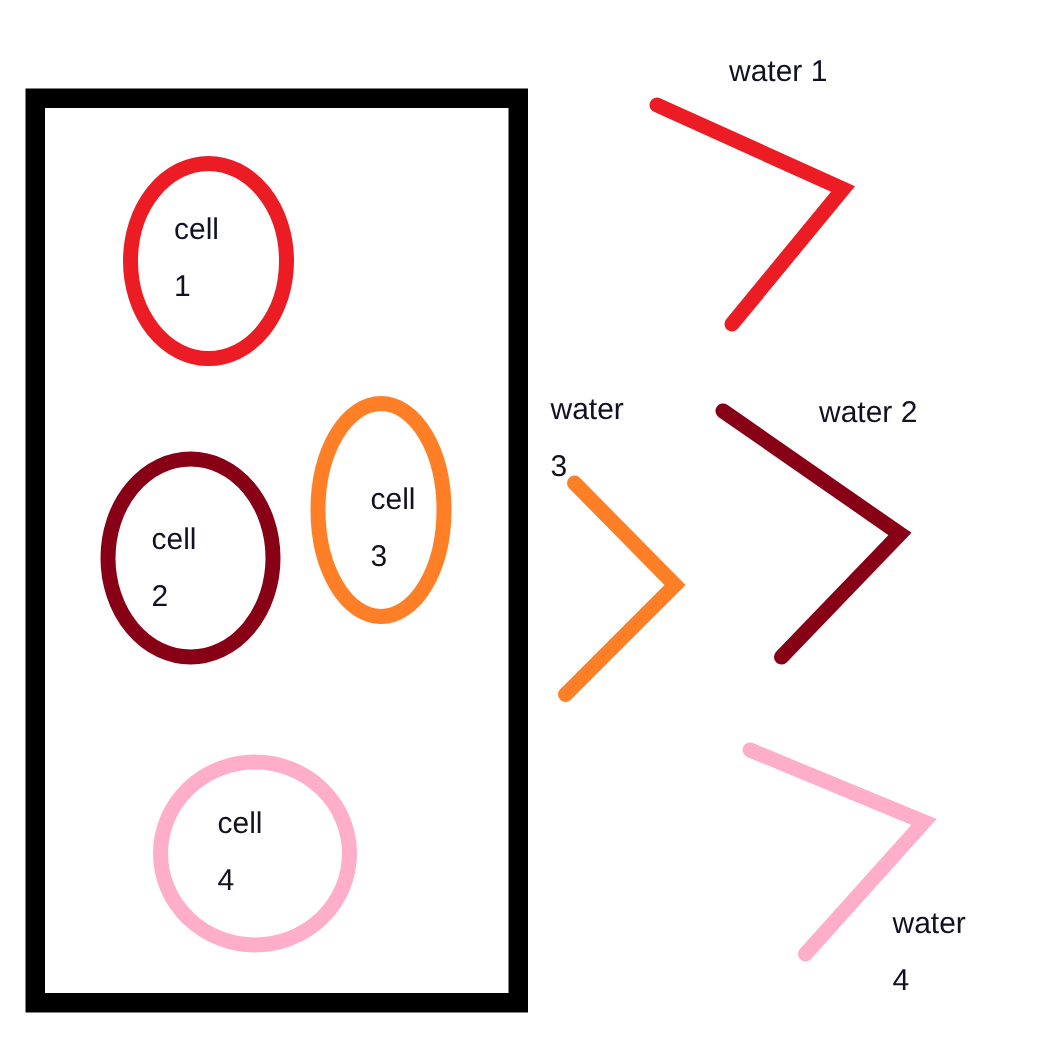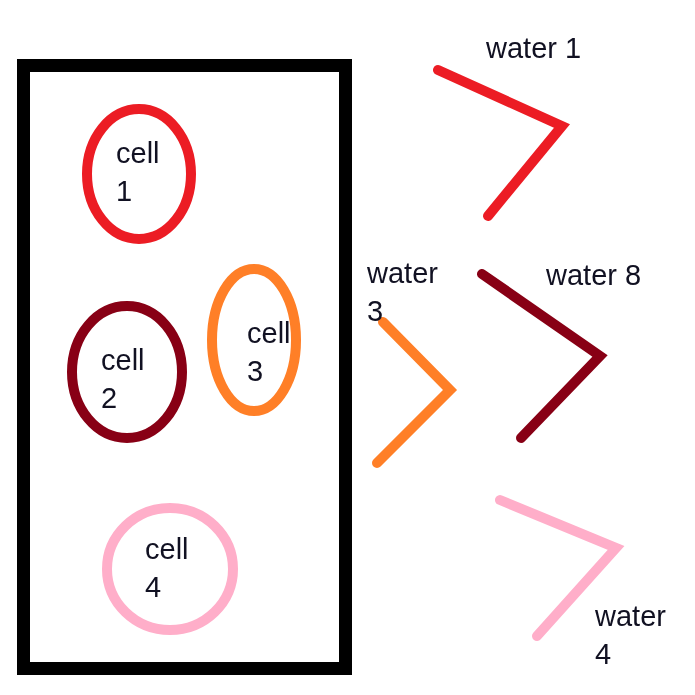--- a/index.html
+++ b/index.html
@@ -1,19 +1,19 @@
 <!DOCTYPE html>
 <html><head>
 <meta charset="utf-8">
 <style>
   html, body { margin: 0; padding: 0; background: #ffffff; }
   body { width: 695px; height: 695px; position: relative; overflow: hidden;
          font-family: "Liberation Sans", sans-serif; color: #111122; }
   svg.canvas { position: absolute; left: 0; top: 0; }
-  .lbl { position: absolute; font-size: 29px; line-height: 38px; white-space: pre-line; }
+  .lbl { position: absolute; font-size: 20px; line-height: 38px; white-space: pre-line; }
 </style>
 </head>
 <body>
 
 <svg class="canvas" width="695" height="695" viewBox="0 0 695 695">
   <rect x="23.5" y="65.5" width="322" height="603" fill="none" stroke="#000" stroke-width="13"></rect>
 
   <ellipse cx="139" cy="174" rx="52" ry="65" fill="none" stroke="#ec1c24" stroke-width="10"></ellipse>
   <ellipse cx="127" cy="372" rx="55" ry="66" fill="none" stroke="#880015" stroke-width="10"></ellipse>
   <ellipse cx="254" cy="340" rx="42" ry="71" fill="none" stroke="#ff7f27" stroke-width="10"></ellipse>
@@ -28,17 +28,17 @@
 <div class="lbl" style="left:116px;top:134px;">cell
 1</div>
 <div class="lbl" style="left:101px;top:341px;">cell
 2</div>
 <div class="lbl" style="left:247px;top:314px;">cell
 3</div>
 <div class="lbl" style="left:145px;top:530px;">cell
 4</div>
 
 <div class="lbl" style="left:486px;top:29px;">water 1</div>
-<div class="lbl" style="left:546px;top:256px;">water 8</div>
+<div class="lbl" style="left:546px;top:256px;">water 2</div>
 <div class="lbl" style="left:367px;top:254px;">water
 3</div>
 <div class="lbl" style="left:595px;top:597px;">water
 4</div>
 
 </body></html>

